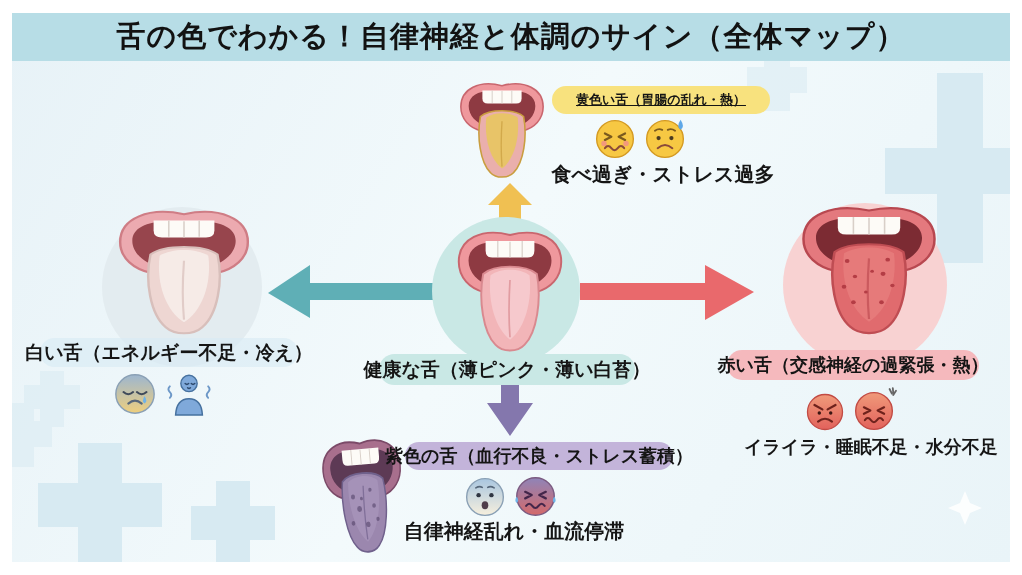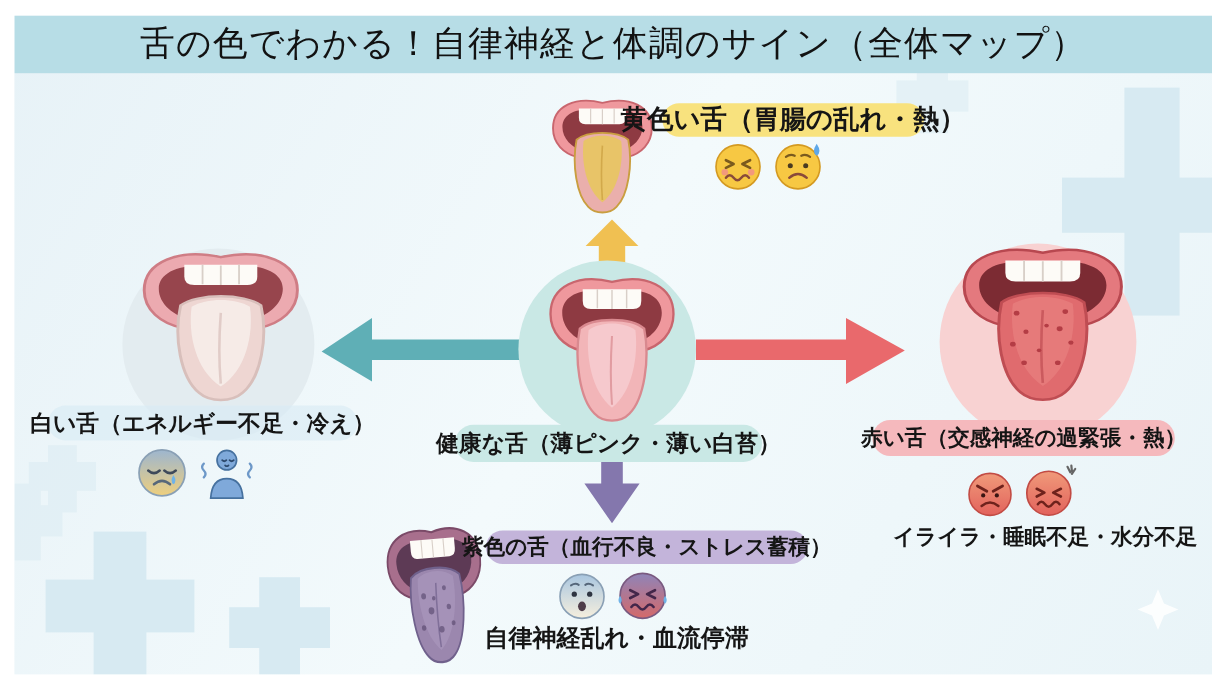--- a/index.html
+++ b/index.html
@@ -2,41 +2,41 @@
 <html><head>
 <meta charset="utf-8">
 <style>
   html,body{margin:0;padding:0;background:#ffffff;}
   body{width:1022px;height:575px;position:relative;overflow:hidden;
        font-family:"DejaVu Sans","Liberation Sans",sans-serif;color:#151515;}
   .panel{position:absolute;left:12px;top:13px;width:998px;height:549px;overflow:hidden;
          background:linear-gradient(120deg,#e7f2f7 0%,#f3fafc 48%,#e9f4f8 100%);}
   .titlebar{position:absolute;left:0;top:0;width:998px;height:48px;background:#b7dde6;
             display:flex;align-items:center;justify-content:center;
-            font-size:29px;font-weight:400;letter-spacing:1px;color:#121212;z-index:6;}
+            font-size:29px;font-weight:700;letter-spacing:1px;color:#121212;z-index:6;}
   .deco{position:absolute;left:0;top:0;width:998px;height:549px;z-index:1;}
   .arrows{position:absolute;left:0;top:0;width:998px;height:549px;z-index:2;}
   .circle{position:absolute;border-radius:50%;z-index:3;}
   .c-left{left:90px;top:194px;width:160px;height:160px;background:#e3ecf0;}
   .c-right{left:771px;top:190px;width:164px;height:164px;background:#f8d2d2;}
   .c-center{left:420px;top:204px;width:148px;height:148px;background:#c9e8e5;}
   .tongue{position:absolute;z-index:4;}
   .t-top{left:441px;top:64px;width:98px;height:106px;}
   .t-left{left:96px;top:190px;width:152px;height:138px;}
   .t-right{left:779px;top:186px;width:156px;height:142px;}
   .t-bottom{left:306px;top:420px;width:92px;height:126px;transform:rotate(-5deg);}
   .t-center{left:437px;top:211px;width:122px;height:134px;}
   .tongue-healthy{--lip:#ef989d;--lipline:#c9666e;--mouth:#8e3a42;--uvula:#d87f86;--body:#f2b5b8;--coat:#f7cdd0;--line:#d9898f;}
   .tongue-yellow {--lip:#ef989d;--lipline:#c9666e;--mouth:#8e3a42;--uvula:#d87f86;--body:#eaafac;--coat:#e8c85c;--line:#c99e3f;}
   .tongue-white  {--lip:#ecaab0;--lipline:#cf7d85;--mouth:#97454d;--uvula:#dc9298;--body:#eed6d2;--coat:#f7efeb;--line:#d8bfbb;}
   .tongue-red    {--lip:#e4797e;--lipline:#b84850;--mouth:#7c2b33;--uvula:#cf6a70;--body:#e06b6e;--coat:#e67c7d;--line:#bf4d53;}
   .tongue-purple {--lip:#a86f8d;--lipline:#7b4a68;--mouth:#5d3a55;--uvula:#9c6584;--body:#9b87ae;--coat:#a794ba;--line:#70618c;}
   .pill{position:absolute;z-index:5;display:flex;align-items:center;justify-content:center;
         border-radius:16px;font-weight:700;white-space:nowrap;}
-  .pill-top{left:540px;top:73px;width:218px;height:28px;background:#f8e27e;font-size:22px;}
+  .pill-top{left:540px;top:73px;width:218px;height:28px;background:#f8e27e;font-size:13px;text-decoration:underline;}
   .pill-left{left:28px;top:325px;width:258px;height:29px;background:rgba(216,235,245,.65);font-size:19px;}
   .pill-right{left:715px;top:337px;width:252px;height:30px;background:#f5b9bd;font-size:18px;}
   .pill-bottom{left:393px;top:429px;width:268px;height:28px;background:#c3b4da;font-size:18px;}
   .pill-center{left:367px;top:341px;width:256px;height:31px;background:#c9e8e5;font-size:19px;}
   .caption{position:absolute;z-index:5;text-align:center;font-weight:700;white-space:nowrap;}
   .cap-top{left:520px;top:148px;width:262px;font-size:20px;}
   .cap-left{left:33px;top:406px;width:264px;font-size:19.5px;}
   .cap-right{left:714px;top:422px;width:290px;font-size:18px;}
   .cap-bottom{left:371px;top:505px;width:262px;font-size:20px;}
   .emoji-row{position:absolute;z-index:5;display:flex;gap:6px;align-items:flex-end;}
@@ -140,20 +140,21 @@
   <svg class="tongue t-center tongue-healthy" viewBox="0 0 100 110" preserveAspectRatio="none">
       <use href="#tongue-shape"></use>
     </svg>
 
   <div class="pill pill-top">黄色い舌（胃腸の乱れ・熱）</div>
   <div class="pill pill-left">白い舌（エネルギー不足・冷え）</div>
   <div class="pill pill-right">赤い舌（交感神経の過緊張・熱）</div>
   <div class="pill pill-center">健康な舌（薄ピンク・薄い白苔）</div>
   <div class="pill pill-bottom">紫色の舌（血行不良・ストレス蓄積）</div>
 
+  <div class="caption cap-top">食べ過ぎ・ストレス過多</div>
   <div class="caption cap-right">イライラ・睡眠不足・水分不足</div>
   <div class="caption cap-bottom">自律神経乱れ・血流停滞</div>
 
   <div class="emoji-row er-top">
     <svg width="44" height="44" viewBox="0 0 48 48">
       <circle cx="24" cy="24" r="20" fill="#f7c843" stroke="#d49a22" stroke-width="1.5"></circle>
       <path d="M13,18 l7,3.5 l-7,3.5 M35,18 l-7,3.5 l7,3.5" stroke="#7a5a1e" stroke-width="2.4" fill="none" stroke-linejoin="round" stroke-linecap="round"></path>
       <circle cx="12" cy="29" r="3" fill="#f29086" opacity="0.85"></circle>
         <circle cx="36" cy="29" r="3" fill="#f29086" opacity="0.85"></circle>
       <path d="M13,34 q3.5,-4.5 7,0 q3.5,4.5 7,0 q3.5,-4.5 7,0" stroke="#8a4a3a" stroke-width="2.2" fill="none" stroke-linecap="round"></path>

